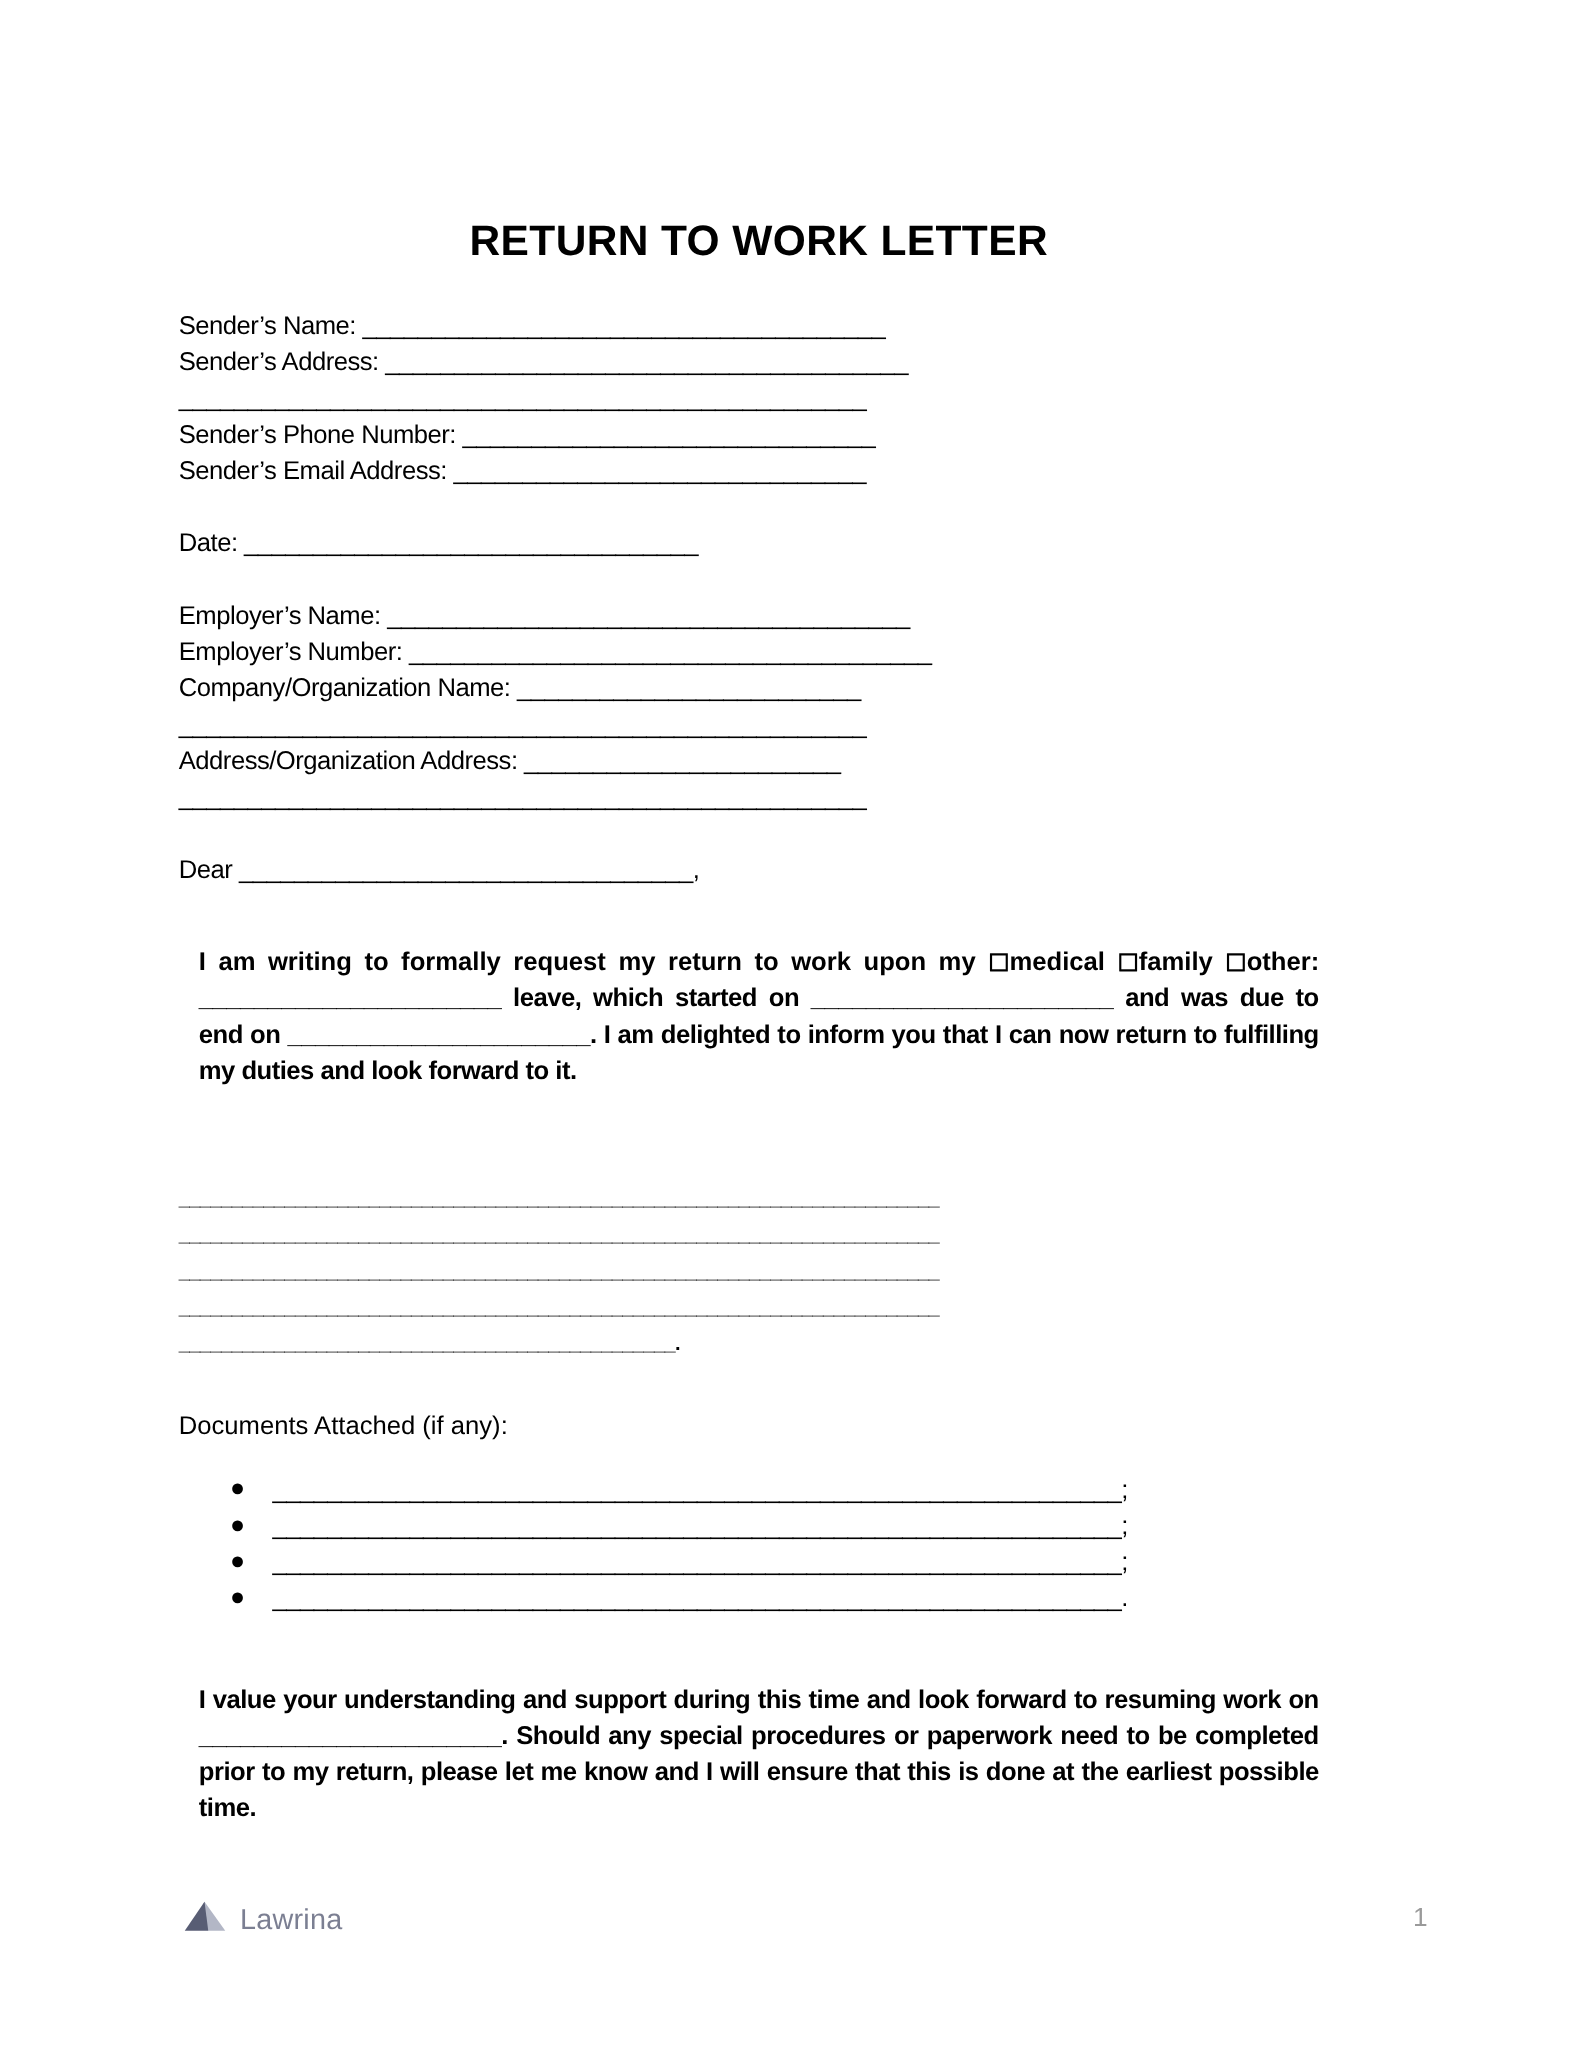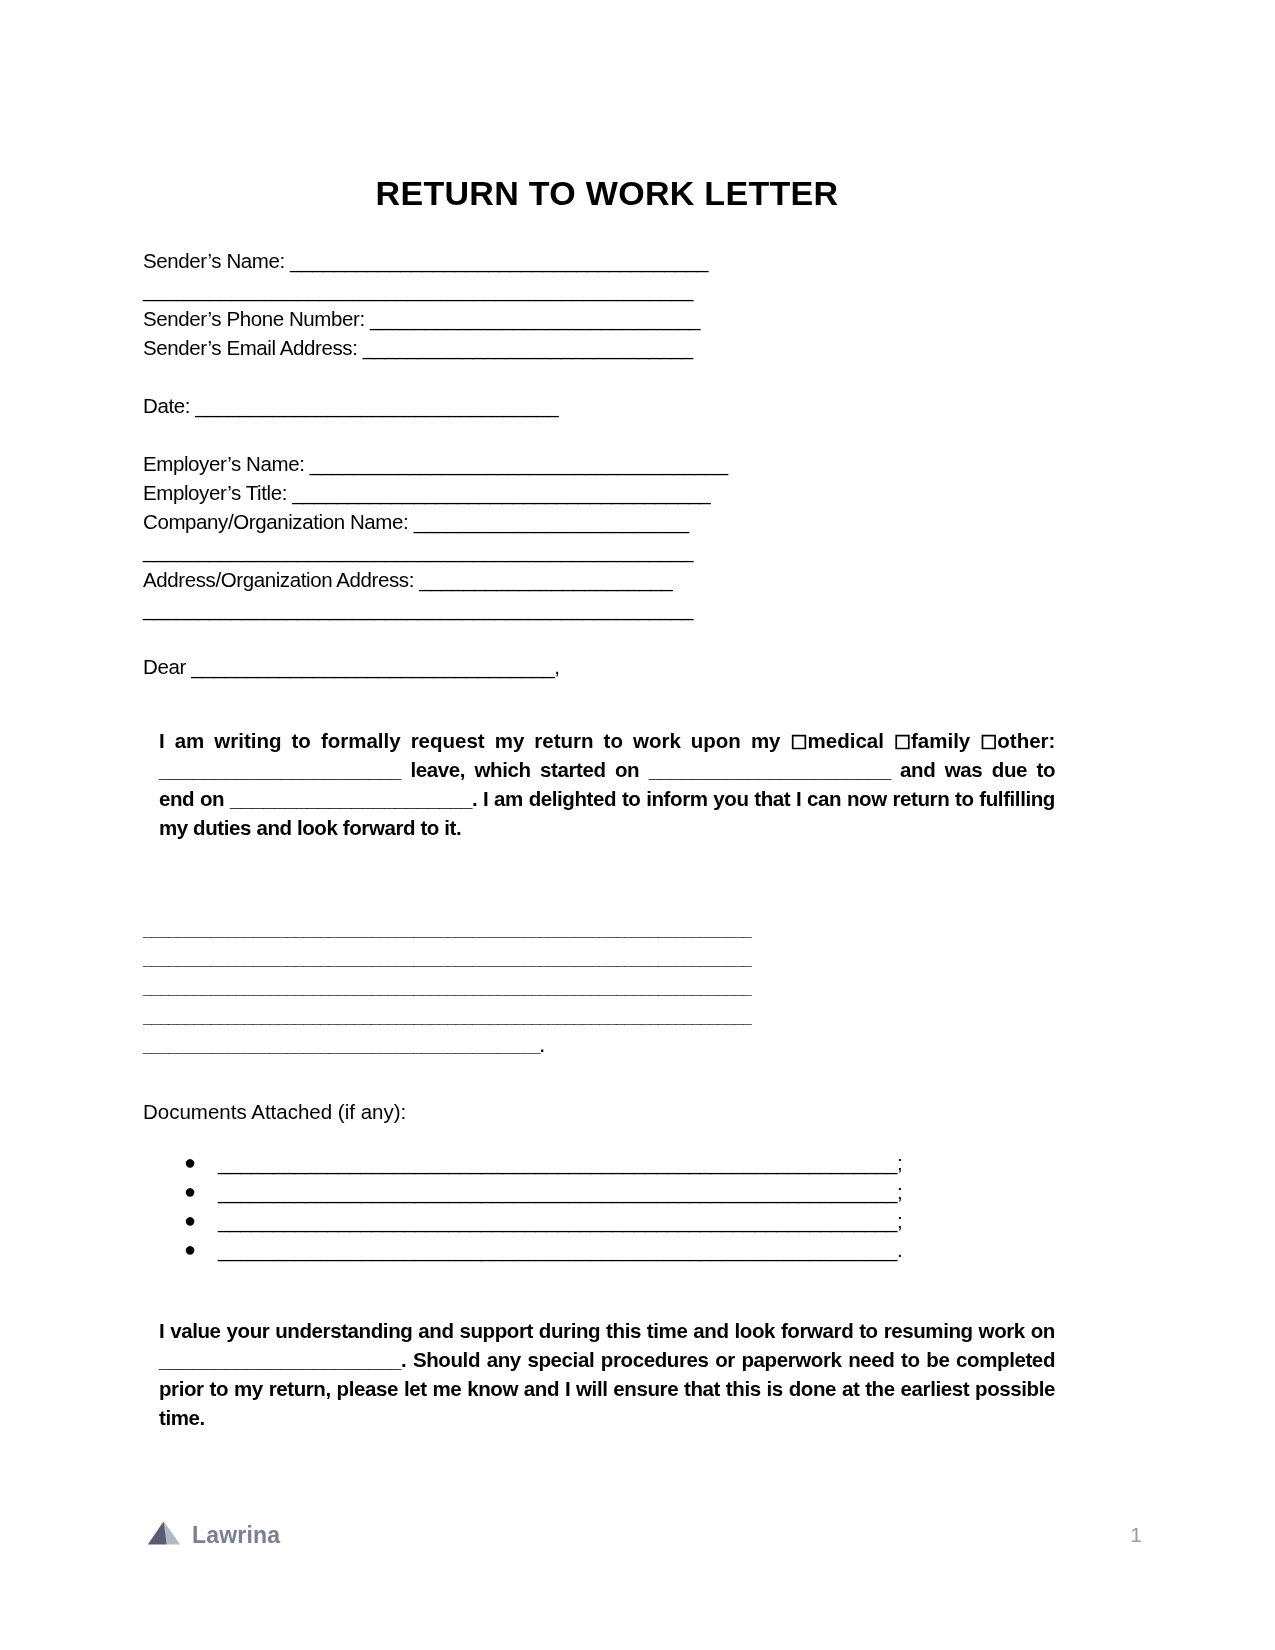--- a/index.html
+++ b/index.html
@@ -113,21 +113,21 @@
     position: absolute;
     left: 147px;
     top: 8px;
     display: flex;
     align-items: center;
     gap: 11px;
   }
   .logo-mark { display: block; }
   .logo-text {
     font-size: 23px;
-    font-weight: bold;
+    font-weight: normal;
     color: #7b7f92;
     letter-spacing: 0.2px;
     line-height: 1;
   }
   .page-num {
     position: absolute;
     right: 133px;
     top: 12px;
     font-size: 21px;
     color: #9a9a9a;
@@ -138,34 +138,35 @@
 <body>
 
 <div class="page">
 
   <div class="content">
 
     <h1 class="doc-title">RETURN TO WORK LETTER</h1>
 
     <div>
       <div class="line fill">Sender’s Name: ______________________________________</div>
+      <div class="line fill">Sender’s Address: ______________________________________</div>
       <div class="line fill">__________________________________________________</div>
       <div class="line fill">Sender’s Phone Number: ______________________________</div>
       <div class="line fill">Sender’s Email Address: ______________________________</div>
     </div>
 
     <div class="gap-md"></div>
 
     <div class="line fill">Date: _________________________________</div>
 
     <div class="gap-md"></div>
 
     <div>
       <div class="line fill">Employer’s Name: ______________________________________</div>
-      <div class="line fill">Employer’s Title: ______________________________________</div>
+      <div class="line fill">Employer’s Number: ______________________________________</div>
       <div class="line fill">Company/Organization Name: _________________________</div>
       <div class="line fill">__________________________________________________</div>
       <div class="line fill">Address/Organization Address: _______________________</div>
       <div class="line fill">__________________________________________________</div>
     </div>
 
     <div class="gap-md"></div>
 
     <div class="line fill">Dear _________________________________,</div>
 

